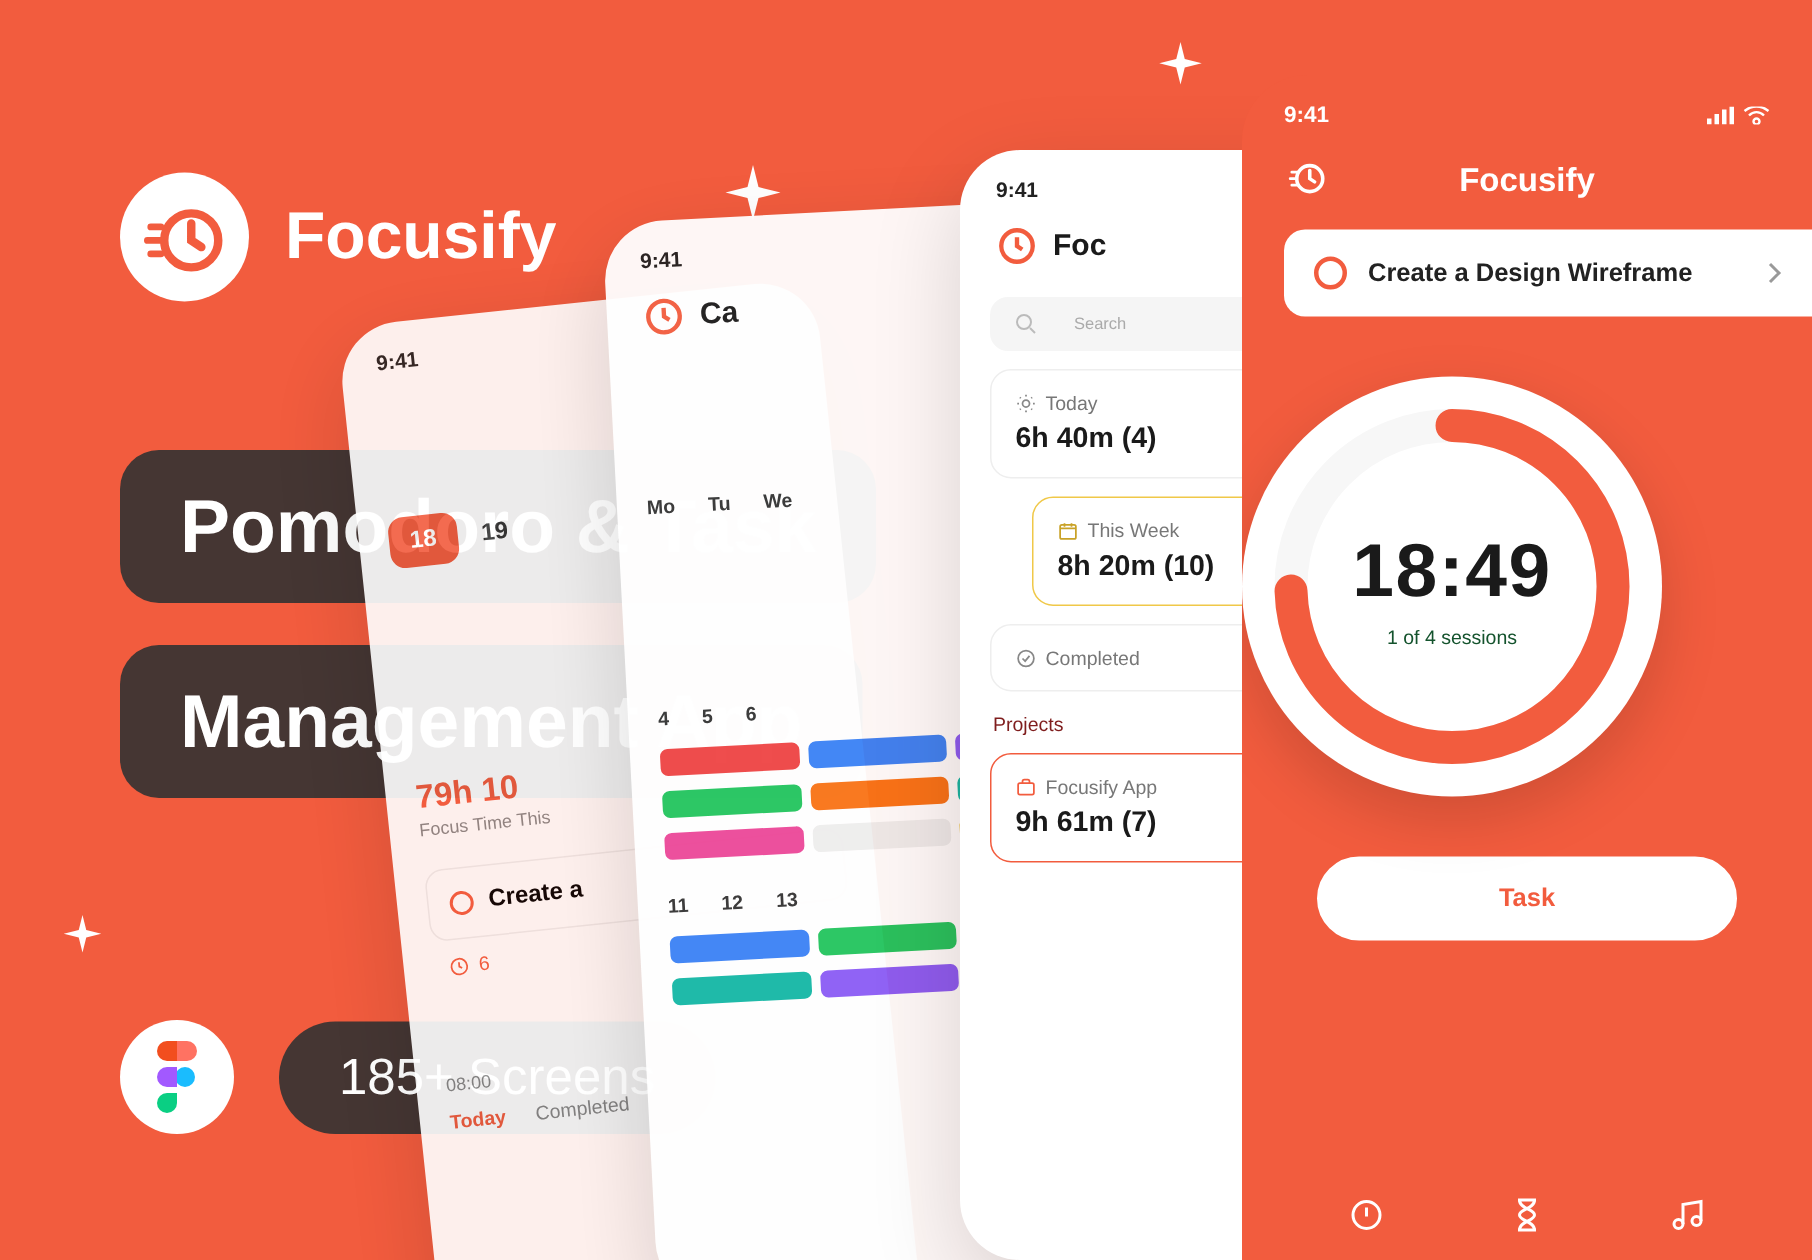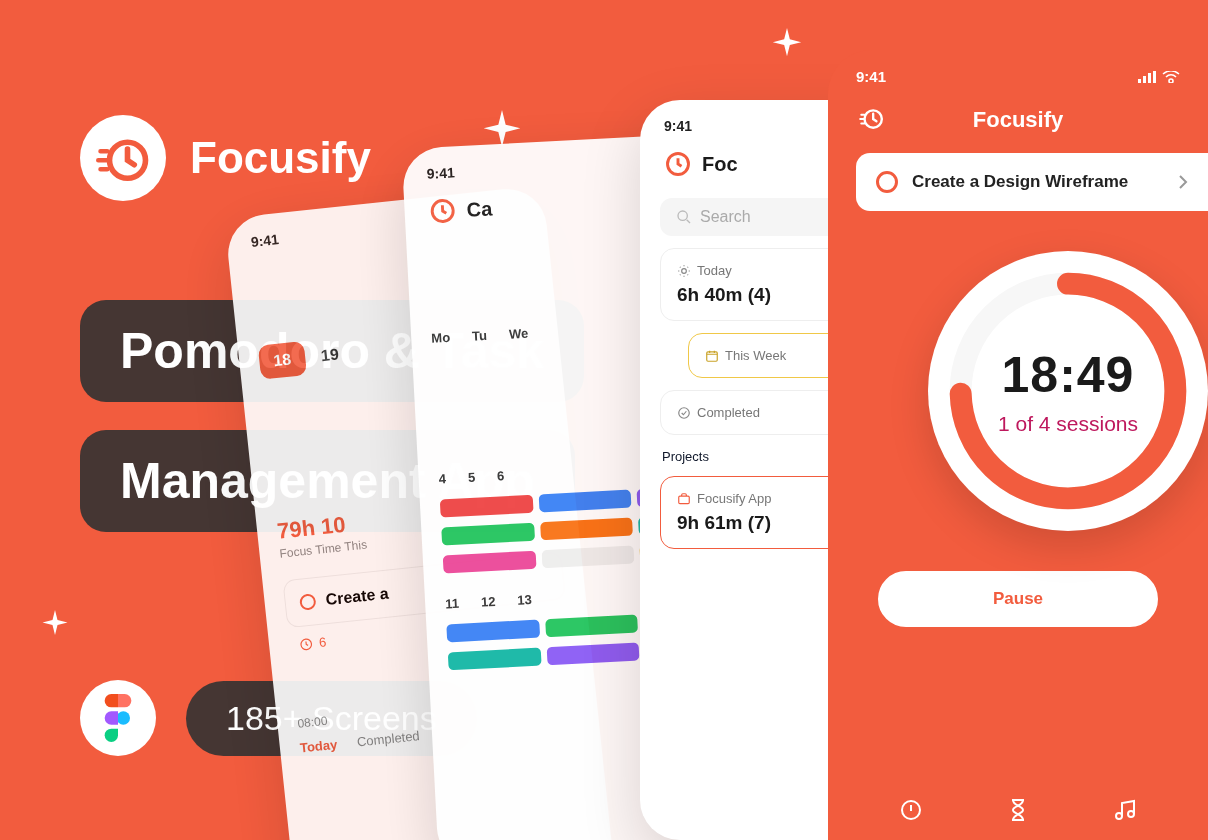--- a/index.html
+++ b/index.html
@@ -37,46 +37,46 @@
 .status-icons { display: flex; gap: 6px; align-items: center; }
 
 .app-header { display: flex; align-items: center; justify-content: center; position: relative; padding: 14px 0 20px; }
 .app-header-logo { position: absolute; left: 30px; color: #fff; }
 .app-title { color: #fff; font-size: 22px; font-weight: 700; }
 
 .task-card { background: #fff; margin: 0 0 0 28px; border-radius: 14px 0 0 14px; padding: 18px 20px; display: flex; align-items: center; gap: 14px; }
 .task-radio { width: 22px; height: 22px; border: 3px solid #f25c3e; border-radius: 50%; flex-shrink: 0; }
 .task-text { font-size: 17px; font-weight: 700; color: #222; flex: 1; }
 
-.timer-wrap { display: flex; align-items: center; justify-content: flex-end; margin-top: 40px; }
+.timer-wrap { display: flex; align-items: center; justify-content: flex-start; margin-top: 40px; }
 .timer-circle { width: 280px; height: 280px; background: #fff; border-radius: 50%; display: flex; flex-direction: column; align-items: center; justify-content: center; position: relative; box-shadow: 0 15px 40px rgba(0,0,0,0.15); }
 .timer-ring { position: absolute; inset: 18px; border-radius: 50%; }
 .timer-ring svg { width: 100%; height: 100%; transform: rotate(-90deg); }
 .timer-time { font-size: 50px; font-weight: 700; color: #1a1a1a; letter-spacing: 1px; }
-.timer-sessions { font-size: 21px; color: #be185d; margin-top: 8px; }
+.timer-sessions { font-size: 13px; color: #14532d; margin-top: 8px; }
 
 .pause-btn { margin: 40px 50px 0; border: 2px solid #fff; color: #fff; background: transparent; border-radius: 36px; padding: 16px 0; text-align: center; font-size: 17px; font-weight: 600; background: #fff; color: #f25c3e; }
 
 .bottom-nav { position: absolute; bottom: 0; left: 0; right: 0; display: flex; justify-content: space-around; padding: 18px 30px 18px; color: #fff; }
 
 
 .bg-status { padding: 18px 24px 6px; font-size: 14px; font-weight: 600; color: #222; }
 .bg-hdr { display: flex; align-items: center; gap: 10px; padding: 10px 24px; }
 .bg-hdr-title { font-size: 20px; font-weight: 700; color: #1a1a1a; }
 .bg-logo-sm { width: 28px; height: 28px; }
 
-.search-pill { margin: 10px 20px; padding: 10px 16px; border-radius: 12px; background: #f5f5f5; color: #aaa; display: flex; align-items: center; gap: 8px; font-size: 16px; }
+.search-pill { margin: 10px 20px; padding: 10px 16px; border-radius: 12px; background: #f5f5f5; color: #aaa; display: flex; align-items: center; gap: 24px; font-size: 11px; }
 
 .stat-card { margin: 12px 20px; border: 1.5px solid #eee; border-radius: 14px; padding: 14px 16px; }
 .stat-card.accent-yellow { border-color: #f0c848; margin-left: 48px; }
 .stat-card.accent-red { border-color: #f25c3e; }
 .stat-label { font-size: 13px; color: #777; display: flex; align-items: center; gap: 6px; }
 .stat-value { font-size: 19px; font-weight: 700; color: #1a1a1a; margin-top: 6px; }
 
-.section-label { margin: 14px 22px 6px; font-size: 13px; color: #0f172a; }
+.section-label { margin: 14px 22px 6px; font-size: 13px; color: #7f1d1d; }
 
 
 .cal-days { display: flex; gap: 22px; padding: 8px 20px; font-size: 13px; font-weight: 600; color: #333; }
 .cal-row { display: flex; gap: 6px; padding: 5px 20px; }
 .chip { flex: 1; height: 18px; border-radius: 5px; }
 .c-red{background:#ef4444}.c-blue{background:#3b82f6}.c-purple{background:#8b5cf6}.c-green{background:#22c55e}.c-orange{background:#f97316}.c-teal{background:#14b8a6}.c-pink{background:#ec4899}.c-yellow{background:#eab308}
 
 .focus-time { margin: 20px 20px; }
 .focus-time-val { color: #f25c3e; font-size: 22px; font-weight: 700; }
 .focus-time-lbl { color: #888; font-size: 12px; margin-top: 2px; }
@@ -246,20 +246,21 @@
     <div class="stat-value">6h 40m (4)</div>
   </div>
   <div class="stat-card accent-yellow">
     <div class="stat-label">
         <svg width="14" height="14" viewBox="0 0 24 24" fill="none" stroke="#c9a227" stroke-width="2">
           <rect x="3" y="5" width="18" height="16" rx="2"></rect>
           <path d="M3 9h18M8 3v4M16 3v4"></path>
         </svg>
         <span>This Week</span>
       </div>
+    <div class="stat-value">8h 20m (10)</div>
   </div>
   <div class="stat-card">
     <div class="stat-label">
         <svg width="14" height="14" viewBox="0 0 24 24" fill="none" stroke="#888" stroke-width="2">
           <circle cx="12" cy="12" r="9"></circle>
           <path d="M8 12l3 3 5-6"></path>
         </svg>
         <span>Completed</span>
       </div>
   </div>
@@ -314,21 +315,21 @@
         <svg viewBox="0 0 100 100">
           <circle cx="50" cy="50" r="44" fill="none" stroke="#f7f7f7" stroke-width="9"></circle>
           <circle cx="50" cy="50" r="44" fill="none" stroke="#f25c3e" stroke-width="9" stroke-linecap="round" stroke-dasharray="276" stroke-dashoffset="70"></circle>
         </svg>
       </div>
       <div class="timer-time">18:49</div>
       <div class="timer-sessions">1 of 4 sessions</div>
     </div>
   </div>
   <div class="pause-btn">
-    <span>Pause</span>
+    <span>Task</span>
   </div>
   <div class="bottom-nav">
     <svg width="24" height="24" viewBox="0 0 24 24" fill="none" stroke="#fff" stroke-width="2">
         <circle cx="12" cy="12" r="9"></circle>
         <path d="M12 7v6M12 17h.01"></path>
       </svg>
     <svg width="24" height="24" viewBox="0 0 24 24" fill="none" stroke="#fff" stroke-width="2">
         <path d="M6 2h12M6 22h12M7 2c0 6 10 6 10 10s-10 4-10 10M17 2c0 6-10 6-10 10s10 4 10 10"></path>
       </svg>
     <svg width="24" height="24" viewBox="0 0 24 24" fill="none" stroke="#fff" stroke-width="2">

